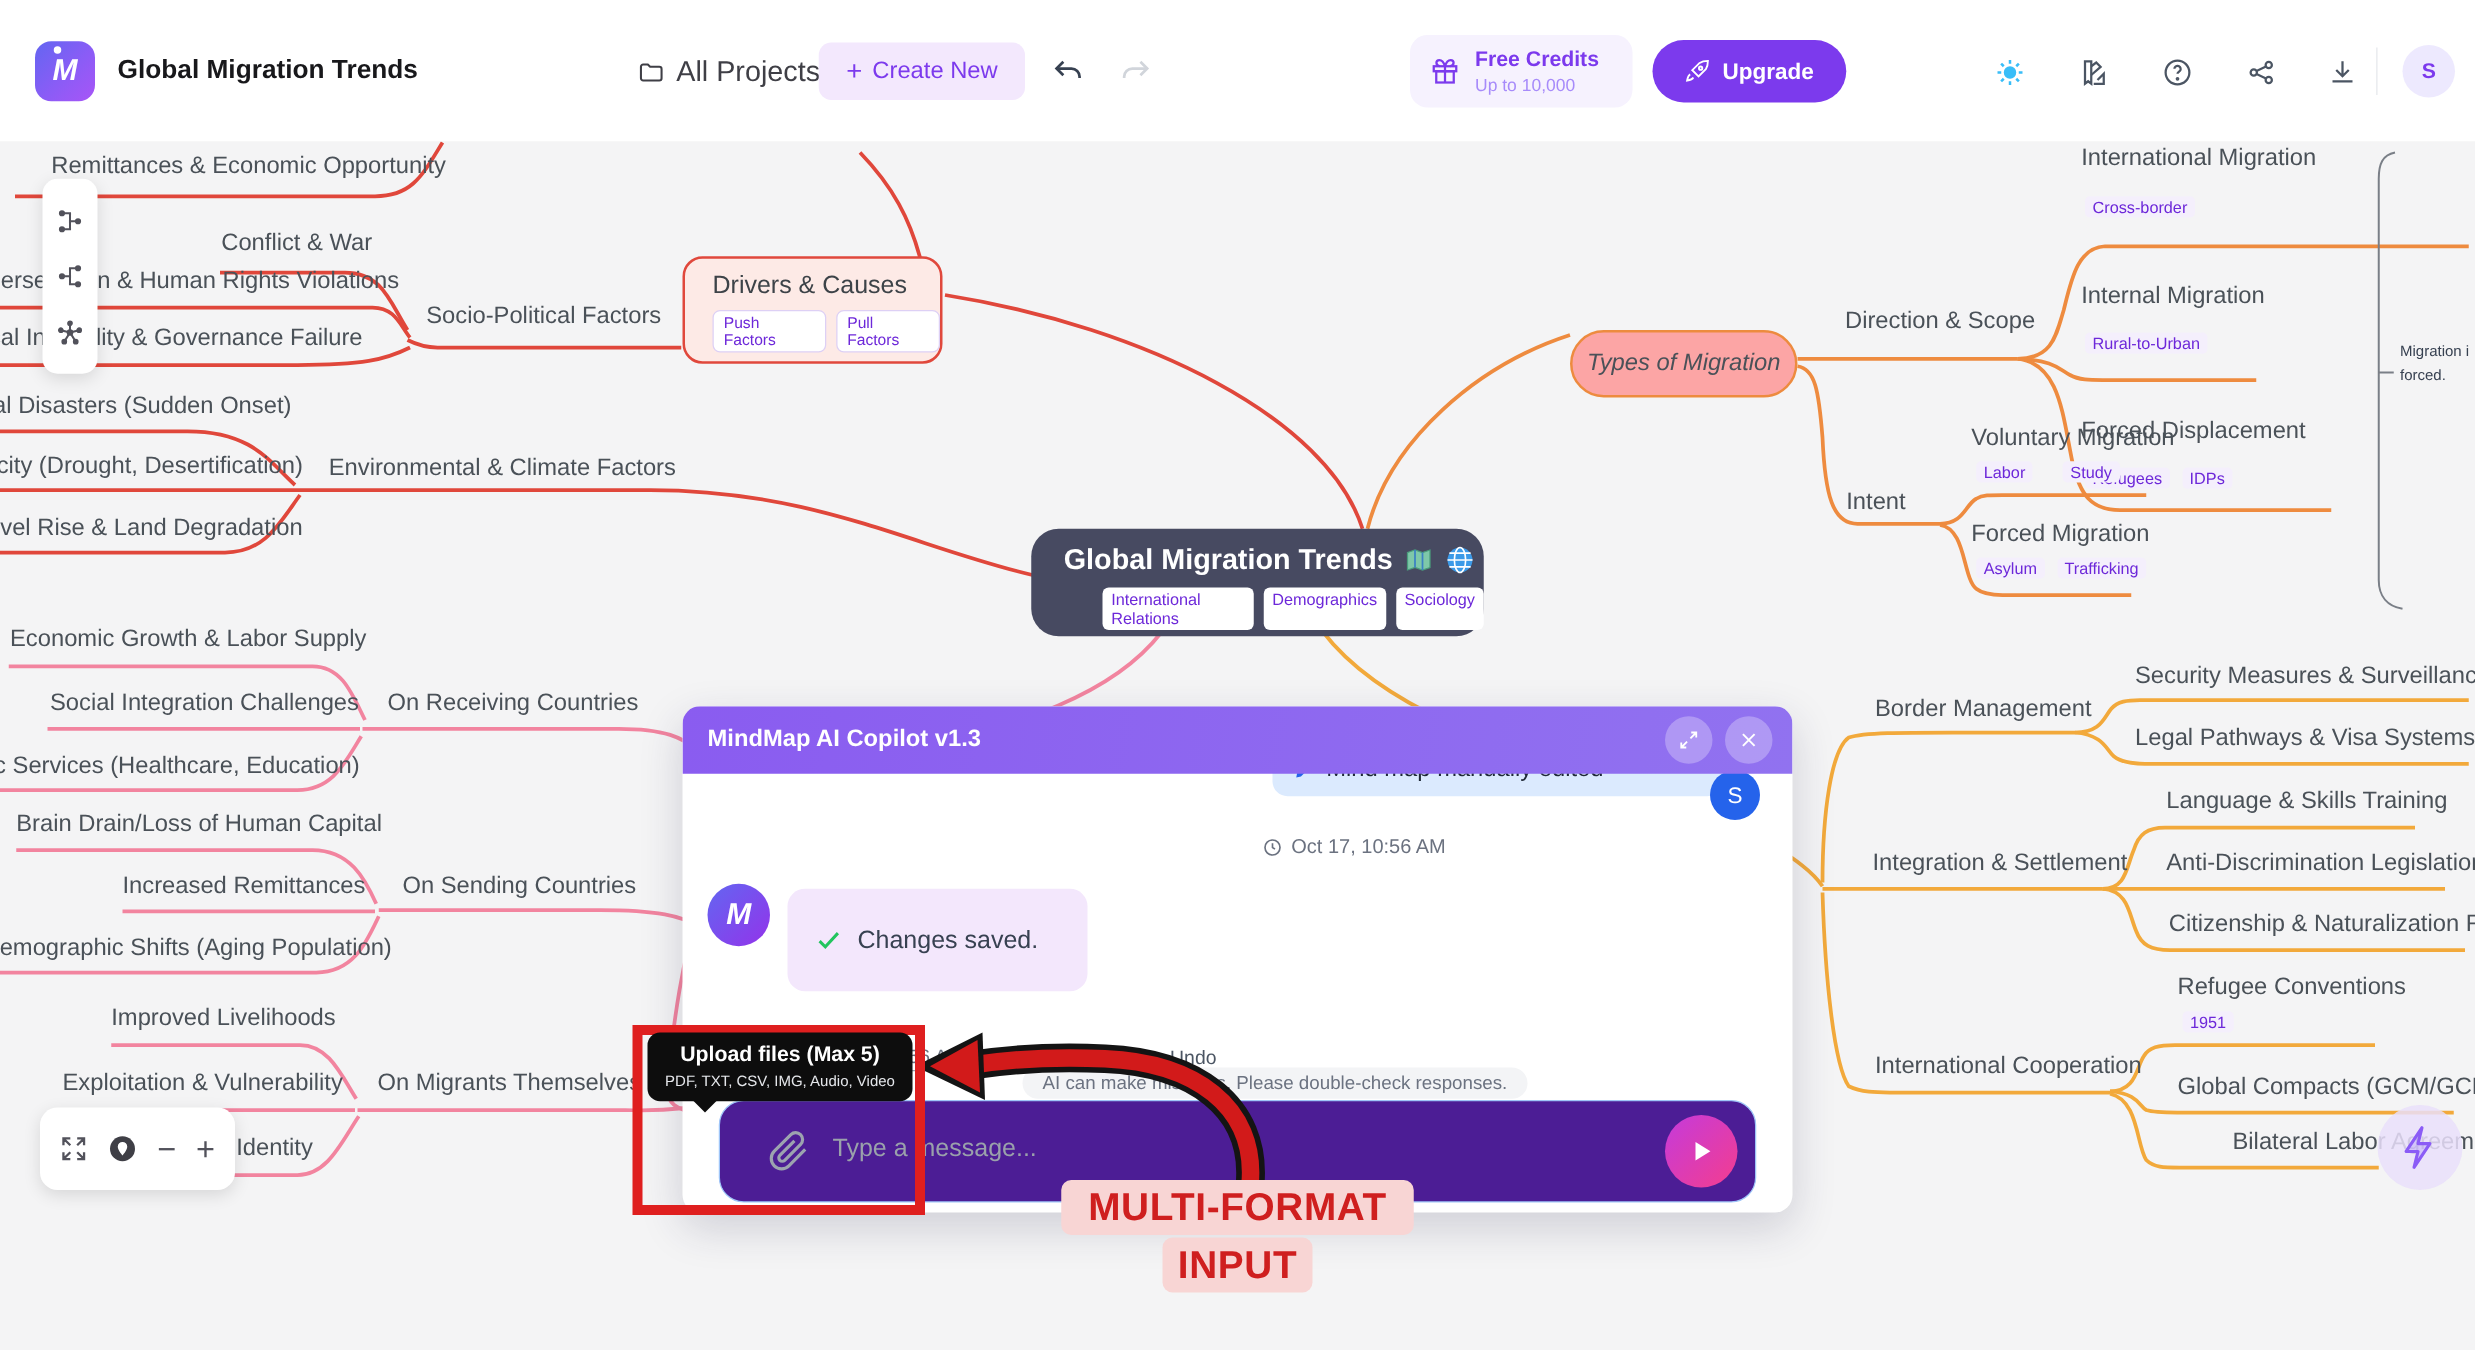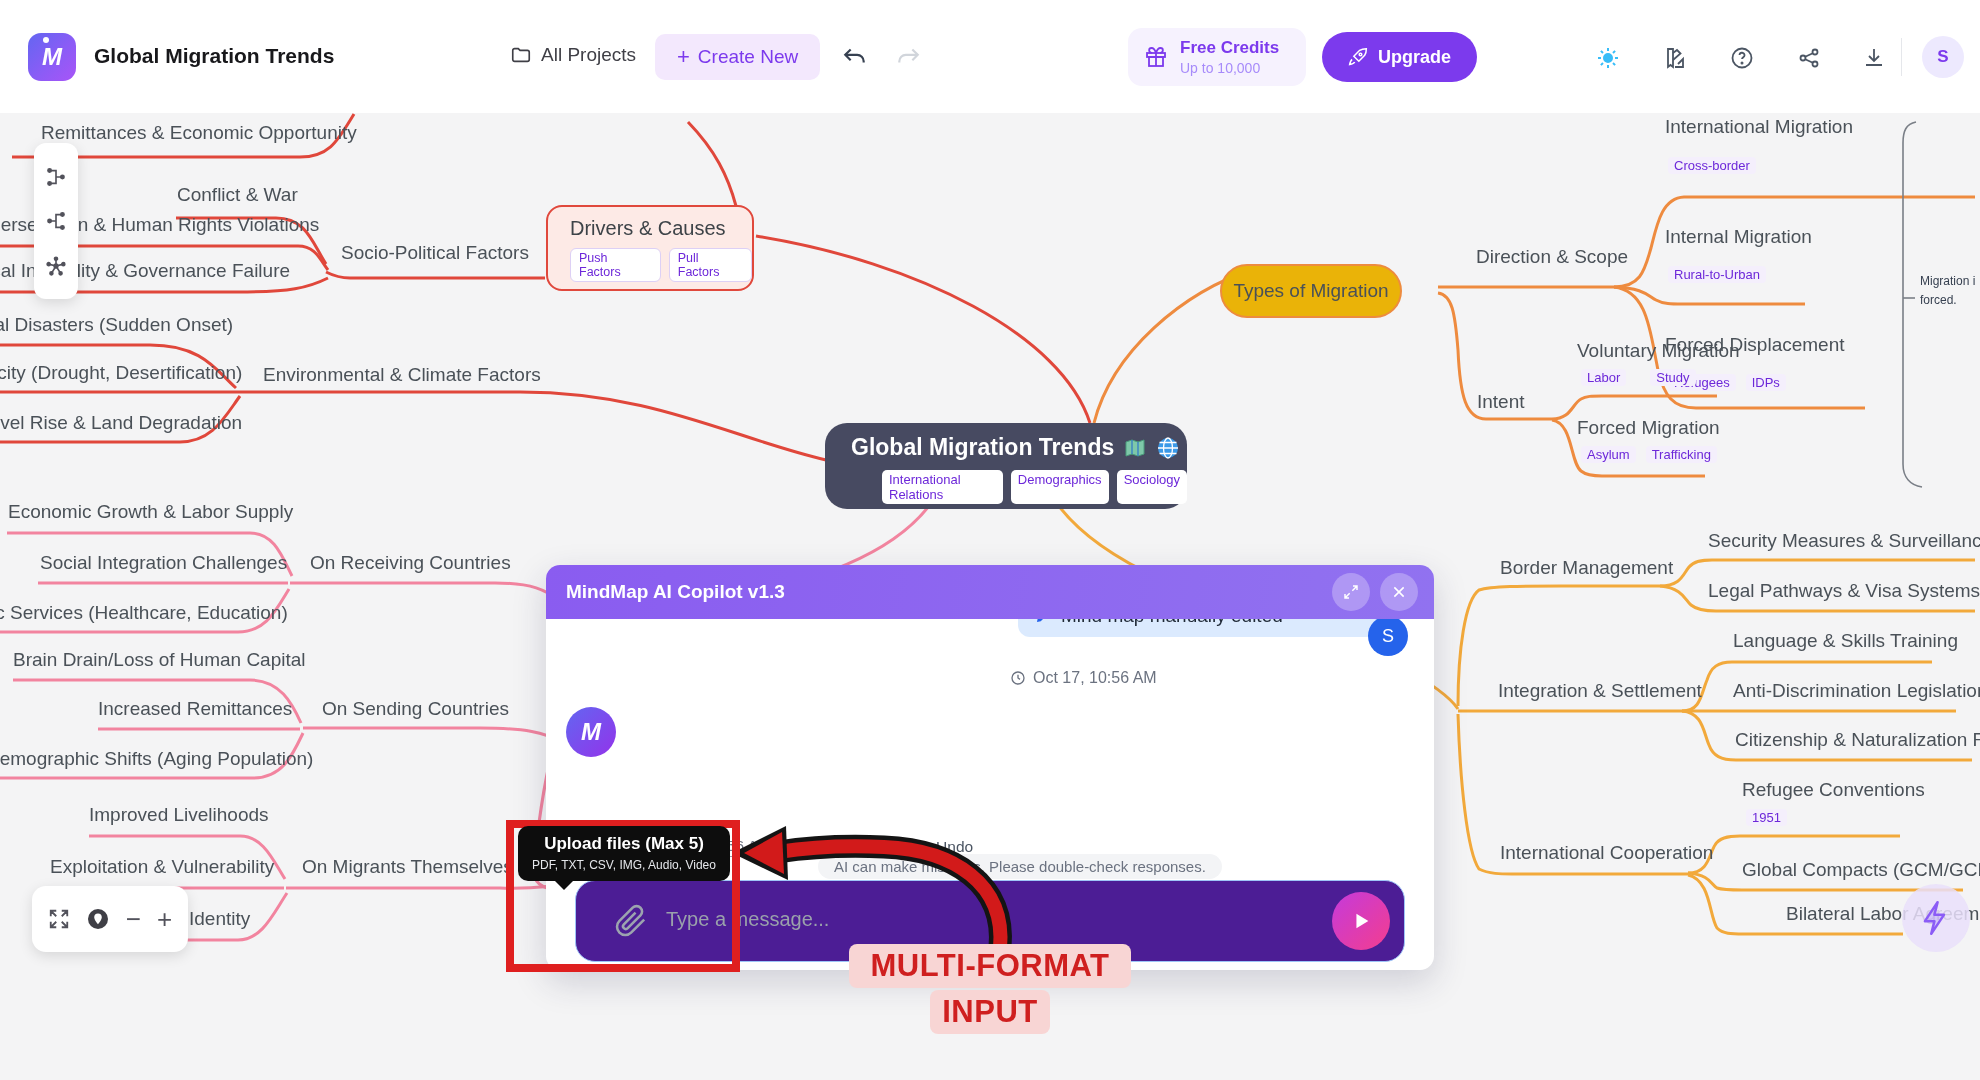--- a/index.html
+++ b/index.html
@@ -31,23 +31,23 @@
   .hdivider{position:absolute;left:1901px;top:38px;width:1px;height:38px;background:#e5e7eb;}
   
   .leaf,.mid{position:absolute;white-space:nowrap;font-size:19px;color:#4a5158;z-index:2;}
   .tagrow{position:absolute;white-space:nowrap;display:flex;gap:10px;z-index:2;}
   .tag-lite{font-size:13px;color:#6d28d9;background:#f4effc;border-radius:4px;padding:1px 6px;}
   .pill{font-size:12.5px;color:#6d28d9;background:#ffffff;border:1px solid #ddd0f5;border-radius:6px;padding:2px 8px;}
   .drivers-node{position:absolute;left:546px;top:205px;width:208px;height:86px;background:#fdeae6;
         border:2px solid #e0483c;border-radius:16px;z-index:3;box-sizing:border-box;padding:10px 0 0 22px;}
   .drivers-node .ttl{font-size:20px;color:#3d4348;}
   .drivers-node .tags{display:flex;gap:8px;margin-top:8px;}
-  .types-node{position:absolute;left:1220px;top:264px;width:182px;height:54px;background:#eab308;
+  .types-node{position:absolute;left:1256px;top:264px;width:182px;height:54px;background:#fca5a5;
         border:2px solid #ed8b3f;border-radius:27px;z-index:3;display:flex;align-items:center;justify-content:center;
-        font-size:19px;color:#4a5158;box-sizing:border-box;}
+        font-size:19px;color:#4a5158;box-sizing:border-box;font-style:italic;}
   .central-node{position:absolute;left:825px;top:423px;width:362px;height:86px;background:#474a61;border-radius:22px;
         z-index:3;box-sizing:border-box;padding:11px 0 0 26px;}
   .central-node .trow{display:flex;align-items:center;gap:9px;color:#fff;font-size:23px;font-weight:600;}
   .central-node .tags{display:flex;gap:8px;margin-top:9px;padding-left:31px;}
   .central-node .ctag{font-size:13px;color:#6d28d9;background:#fff;border-radius:5px;padding:2px 7px;}
   .note{position:absolute;left:1920px;top:272px;font-size:12px;color:#374151;line-height:19px;z-index:2;}
   
   .left-toolbar{position:absolute;left:34px;top:143px;width:44px;height:156px;background:#fff;border-radius:12px;
         box-shadow:0 4px 14px rgba(0,0,0,.12);z-index:10;display:flex;flex-direction:column;align-items:center;
         justify-content:space-evenly;color:#52525b;}
@@ -347,20 +347,26 @@
     </span>
   </div>
   <div class="time-row">
     <svg width="16" height="16" viewBox="0 0 24 24" fill="none" stroke="#6b7280" stroke-width="2">
         <circle cx="12" cy="12" r="9"></circle>
         <path d="M12 7v5l3 2"></path>
       </svg>
     <span>Oct 17, 10:56 AM</span>
   </div>
   <div class="ai-avatar">M</div>
+  <div class="ai-bubble">
+    <svg width="22" height="22" viewBox="0 0 24 24" fill="none" stroke="#22c55e" stroke-width="2.6">
+        <path d="M4 13l5 5L20 6"></path>
+      </svg>
+    <span>Changes saved.</span>
+  </div>
   <div class="meta-row">
     <span class="u">
       <svg width="15" height="15" viewBox="0 0 24 24" fill="none" stroke="#6b7280" stroke-width="2">
           <circle cx="12" cy="12" r="9"></circle>
           <path d="M12 7v5l3 2"></path>
         </svg>
       <span>Oct 17, 10:56 AM</span>
     </span>
     <span>•</span>
     <svg width="15" height="15" viewBox="0 0 24 24" fill="none" stroke="#6b7280" stroke-width="2">
@@ -404,21 +410,21 @@
 </svg>
 <div class="callout" style="left:849px;top:944px;width:282px;height:44px;">MULTI-FORMAT</div>
 <div class="callout" style="left:930px;top:990px;width:120px;height:44px;">INPUT</div>
 
 <div id="header">
   <div class="logo">
       <span class="m">M</span>
     </div>
   <div class="app-title">Global Migration Trends</div>
 
-  <div class="hgroup" style="left:510px;top:44px;font-size:19px;">
+  <div class="hgroup" style="left:510px;top:44px;font-size:23px;">
     <svg width="22" height="22" viewBox="0 0 24 24" fill="none" stroke="#3f3f46" stroke-width="1.8">
         <path d="M3 7a2 2 0 012-2h4l2 2h8a2 2 0 012 2v8a2 2 0 01-2 2H5a2 2 0 01-2-2V7z"></path>
       </svg>
     <span>All Projects</span>
   </div>
 
   <div class="create-btn">
     <span style="font-size:22px;">+</span>
     <span>Create New</span>
   </div>

